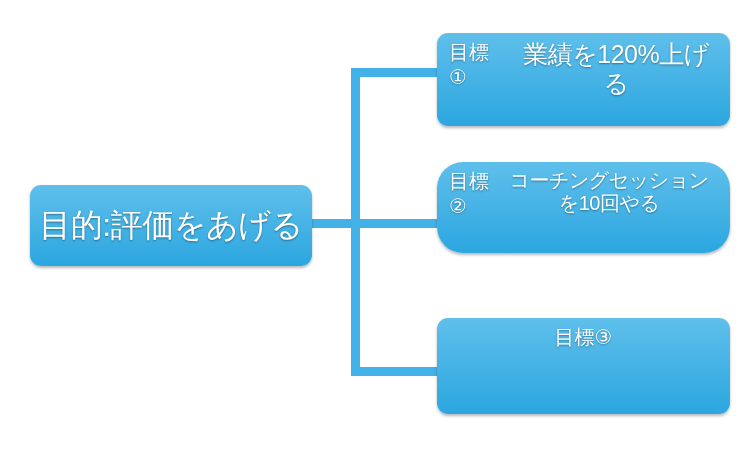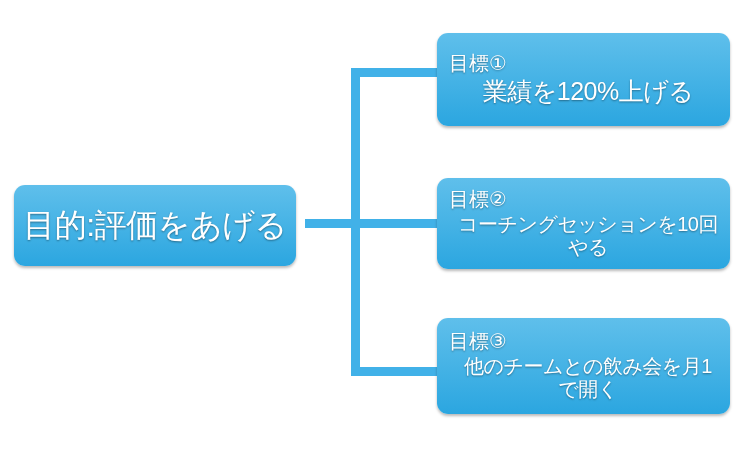--- a/index.html
+++ b/index.html
@@ -31,48 +31,48 @@
 
   
   .node {
     position: absolute;
     box-sizing: border-box;
     border-radius: 11px;
     background: linear-gradient(to bottom, #5fbfeb 0%, #48b4e6 45%, #2ba6e0 100%);
     box-shadow: 0 2px 3px rgba(0,0,0,0.28);
     color: #ffffff;
     display: flex;
-    flex-direction: column;
+    flex-direction: row;
     justify-content: center;
     overflow: hidden;
   }
 
   .node-root {
-    left: 14px;
+    left: 30px;
     top: 185px;
     width: 282px;
     height: 81px;
     align-items: center;
   }
   .root-text {
     font-size: 32px;
     line-height: 1.1;
     letter-spacing: -0.5px;
     text-shadow: 0 1px 2px rgba(0,0,0,0.40);
     white-space: nowrap;
   }
 
   .node-goal {
     left: 437px;
     width: 293px;
     padding: 7px 12px 9px 12px;
     align-items: stretch;
   }
   .goal-1 { top: 33px;  height: 93px; }
-  .goal-2 { top: 178px; height: 91px; }
+  .goal-2 { top: 162px; height: 91px; border-radius: 26px; }
   .goal-3 { top: 318px; height: 96px; }
 
   .goal-label {
     font-size: 20px;
     line-height: 1.25;
     text-align: left;
     text-shadow: 0 1px 2px rgba(0,0,0,0.38);
     margin-bottom: 1px;
   }
   .goal-body {
@@ -106,16 +106,15 @@
     <div class="goal-body">業績を120%上げる</div>
   </div>
 
   <div class="node node-goal goal-2">
     <div class="goal-label">目標②</div>
     <div class="goal-body">コーチングセッションを10回やる</div>
   </div>
 
   <div class="node node-goal goal-3">
     <div class="goal-label">目標③</div>
-    <div class="goal-body">他のチームとの飲み会を月1で開く</div>
   </div>
 
 </div>
 
 </body></html>

